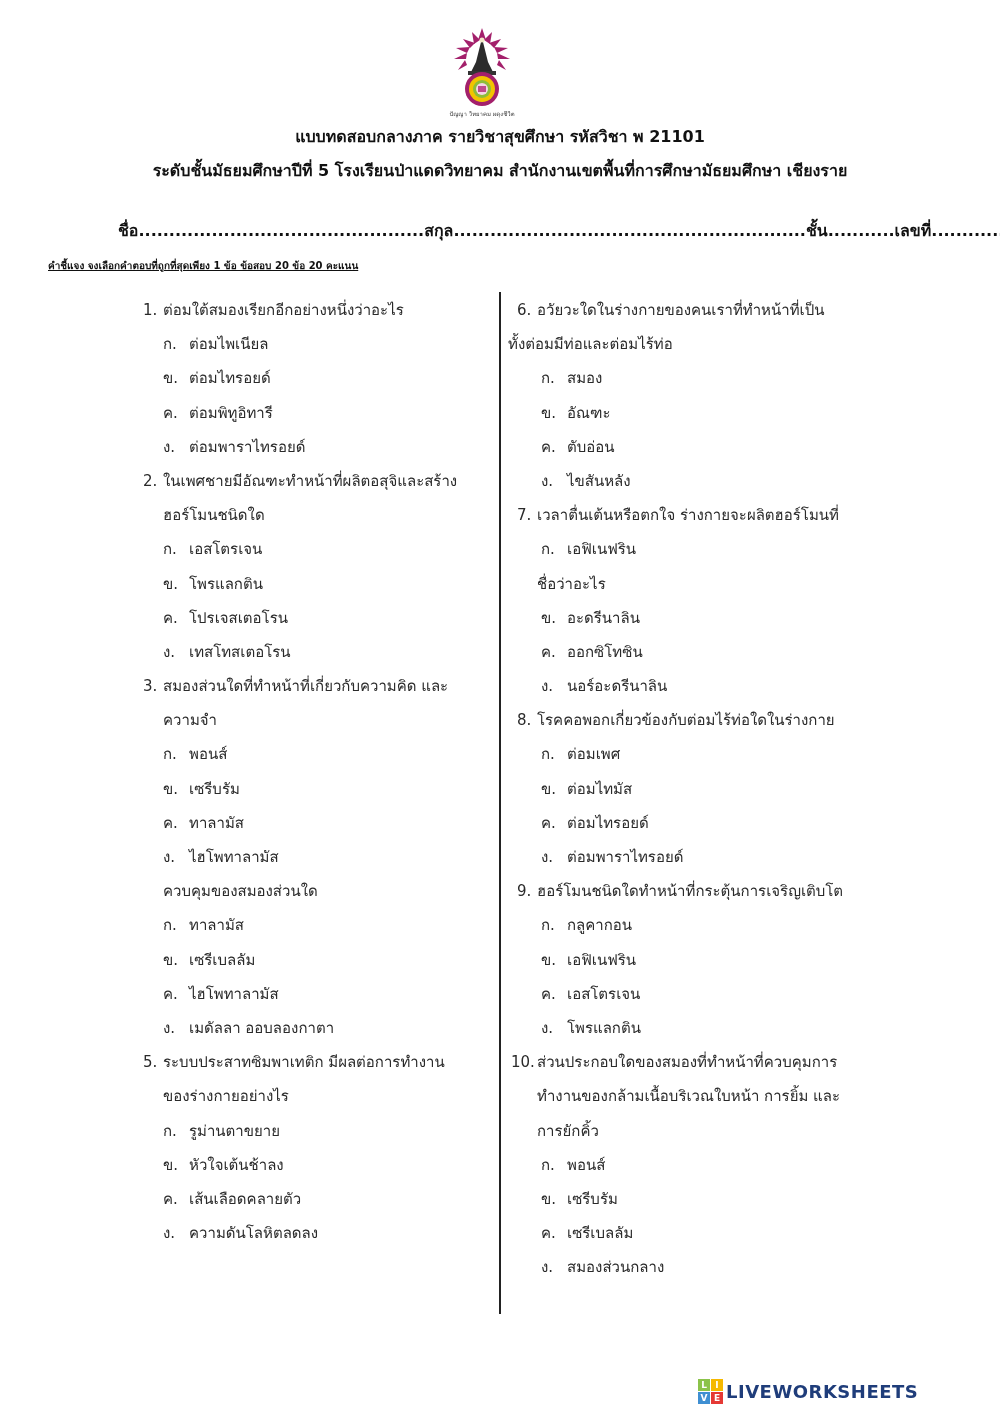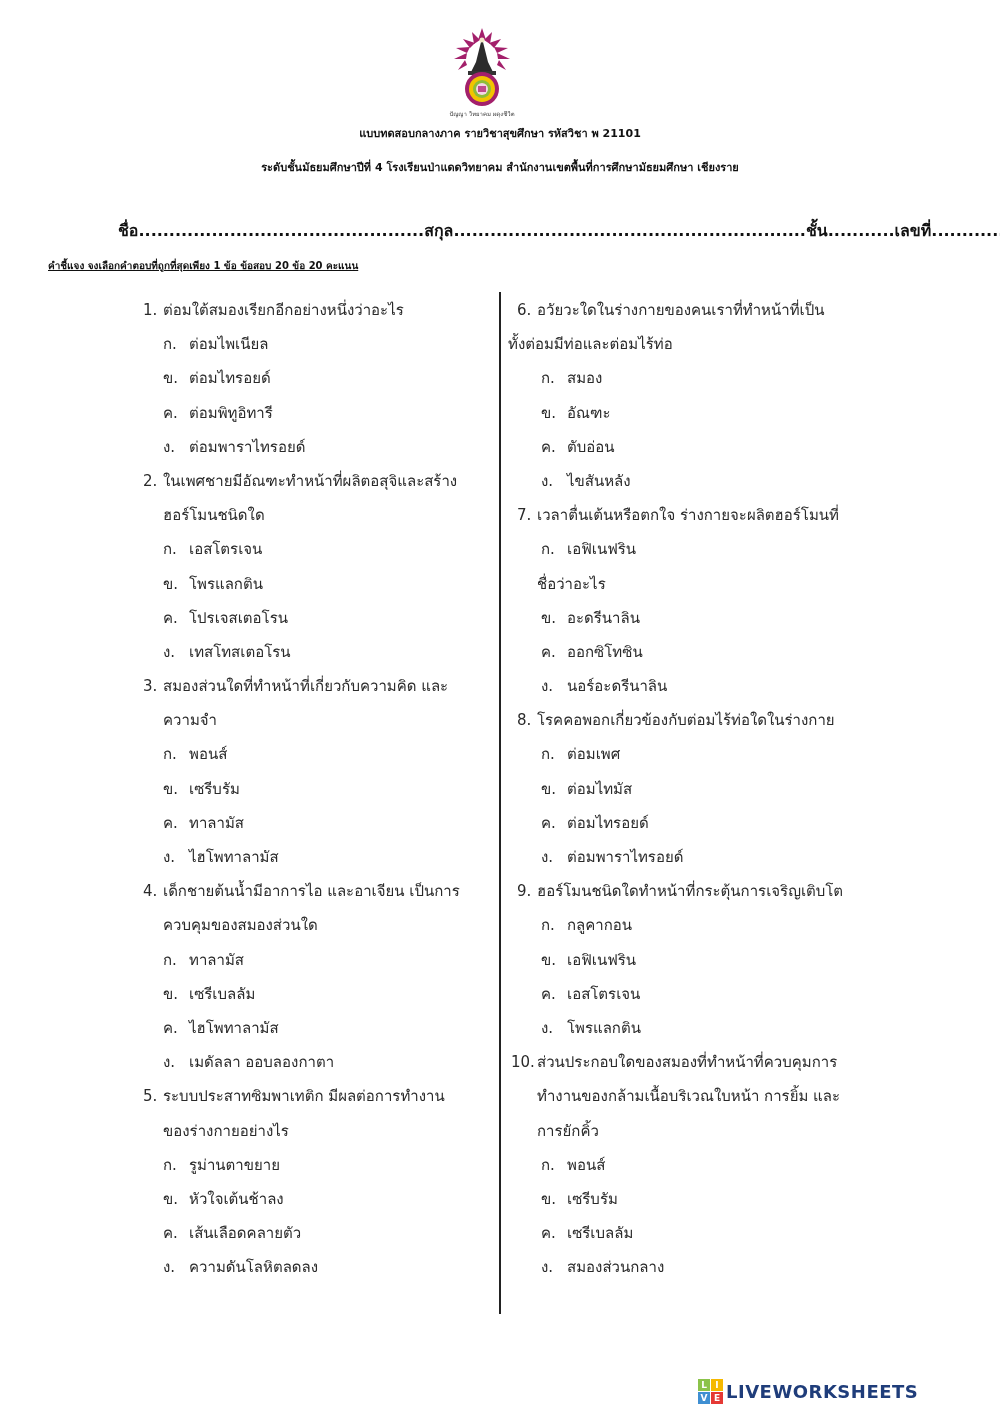--- a/index.html
+++ b/index.html
@@ -4,21 +4,21 @@
 <style>
   html, body { margin: 0; padding: 0; background: #ffffff; }
   body {
     width: 1000px; height: 1413px; position: relative; overflow: hidden;
     font-family: "DejaVu Sans", "Liberation Sans", sans-serif;
     color: #1a1a1a;
   }
   .logo { position: absolute; left: 432px; top: 26px; width: 100px; height: 92px; }
   .title-line {
     position: absolute; left: 0; width: 1000px; text-align: center;
-    font-weight: bold; font-size: 11px; color: #111;
+    font-weight: bold; font-size: 16px; color: #111;
   }
   .title1 { top: 124px; }
   .title2 { top: 158px; }
   .fill-line {
     position: absolute; top: 218px; left: 118px; width: 720px;
     font-weight: bold; font-size: 16px; white-space: nowrap; color: #111;
   }
   .instructions {
     position: absolute; top: 258px; left: 48px;
     font-weight: bold; font-size: 10px; text-decoration: underline; color: #111;
@@ -74,21 +74,21 @@
     <circle cx="50" cy="63" r="13" fill="#f2c400"></circle>
     <circle cx="50" cy="63" r="9" fill="#8dbd3a"></circle>
     <circle cx="50" cy="63" r="6" fill="#f4d6e6"></circle>
     <rect x="46" y="60" width="8" height="6" fill="#c04a8c"></rect>
 
     <text x="50" y="90" font-size="6" text-anchor="middle" fill="#333" font-family="DejaVu Sans, sans-serif">ปัญญา วิทยาคม ผดุงชีวิต</text>
   </svg>
 </div>
 
 <div class="title-line title1">แบบทดสอบกลางภาค รายวิชาสุขศึกษา รหัสวิชา พ 21101</div>
-<div class="title-line title2">ระดับชั้นมัธยมศึกษาปีที่ 4 โรงเรียนป่าแดดวิทยาคม สำนักงานเขตพื้นที่การศึกษามัธยมศึกษา เชียงราย</div>
+<div class="title-line title2">ระดับชั้นมัธยมศึกษาปีที่ 5 โรงเรียนป่าแดดวิทยาคม สำนักงานเขตพื้นที่การศึกษามัธยมศึกษา เชียงราย</div>
 
 <div class="fill-line">
   <span>ชื่อ</span><span>...............................................</span><span>สกุล</span><span>..........................................................</span><span>ชั้น</span><span>...........</span><span>เลขที่</span><span>..............</span>
 </div>
 
 <div class="instructions">คำชี้แจง จงเลือกคำตอบที่ถูกที่สุดเพียง 1 ข้อ ข้อสอบ 20 ข้อ 20 คะแนน</div>
 
 <div class="divider"></div>
 
 <div class="col col-left">
@@ -113,21 +113,20 @@
   <div>
     <div class="line"><span class="q-num">3.</span><span>สมองส่วนใดที่ทำหน้าที่เกี่ยวกับความคิด และ</span></div>
     <div class="line q-cont">ความจำ</div>
     <div class="line opt"><span class="opt-letter">ก.</span><span>พอนส์</span></div>
     <div class="line opt"><span class="opt-letter">ข.</span><span>เซรีบรัม</span></div>
     <div class="line opt"><span class="opt-letter">ค.</span><span>ทาลามัส</span></div>
     <div class="line opt"><span class="opt-letter">ง.</span><span>ไฮโพทาลามัส</span></div>
   </div>
 
   <div>
-    <div class="line"><span class="q-num">4.</span><span>เด็กชายต้นน้ำมีอาการไอ และอาเจียน เป็นการ</span></div>
     <div class="line q-cont">ควบคุมของสมองส่วนใด</div>
     <div class="line opt"><span class="opt-letter">ก.</span><span>ทาลามัส</span></div>
     <div class="line opt"><span class="opt-letter">ข.</span><span>เซรีเบลลัม</span></div>
     <div class="line opt"><span class="opt-letter">ค.</span><span>ไฮโพทาลามัส</span></div>
     <div class="line opt"><span class="opt-letter">ง.</span><span>เมดัลลา ออบลองกาตา</span></div>
   </div>
 
   <div>
     <div class="line"><span class="q-num">5.</span><span>ระบบประสาทซิมพาเทติก มีผลต่อการทำงาน</span></div>
     <div class="line q-cont">ของร่างกายอย่างไร</div>

